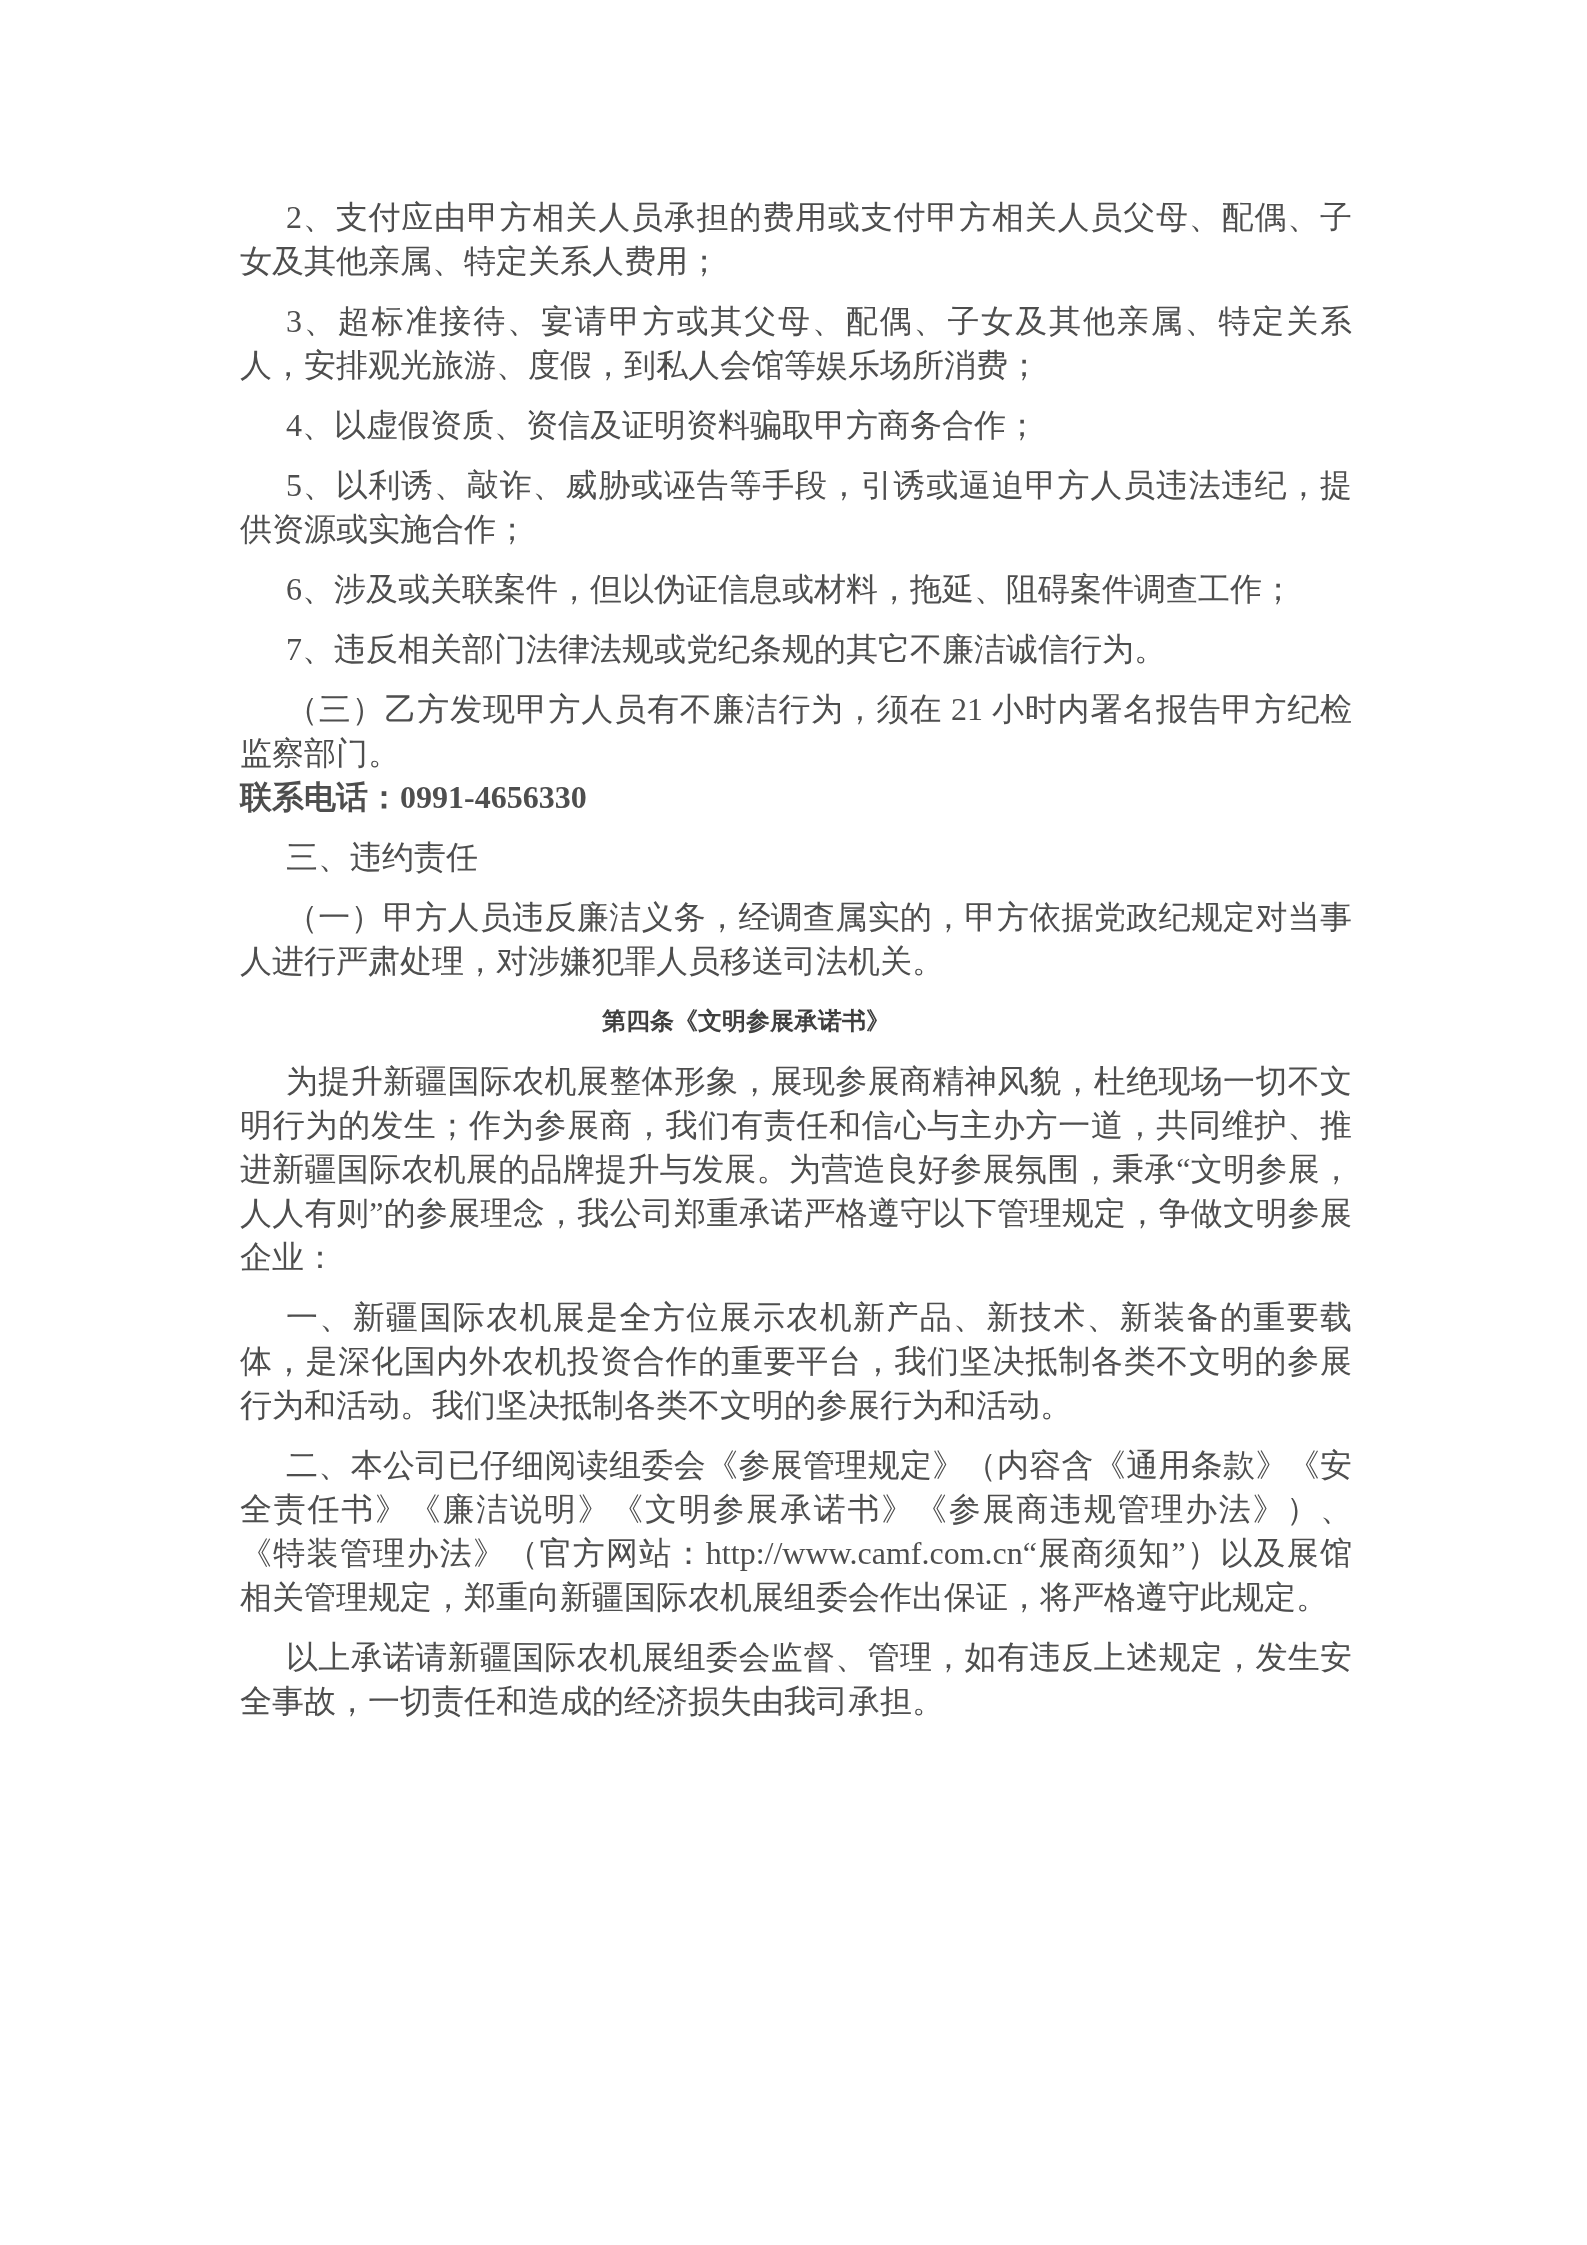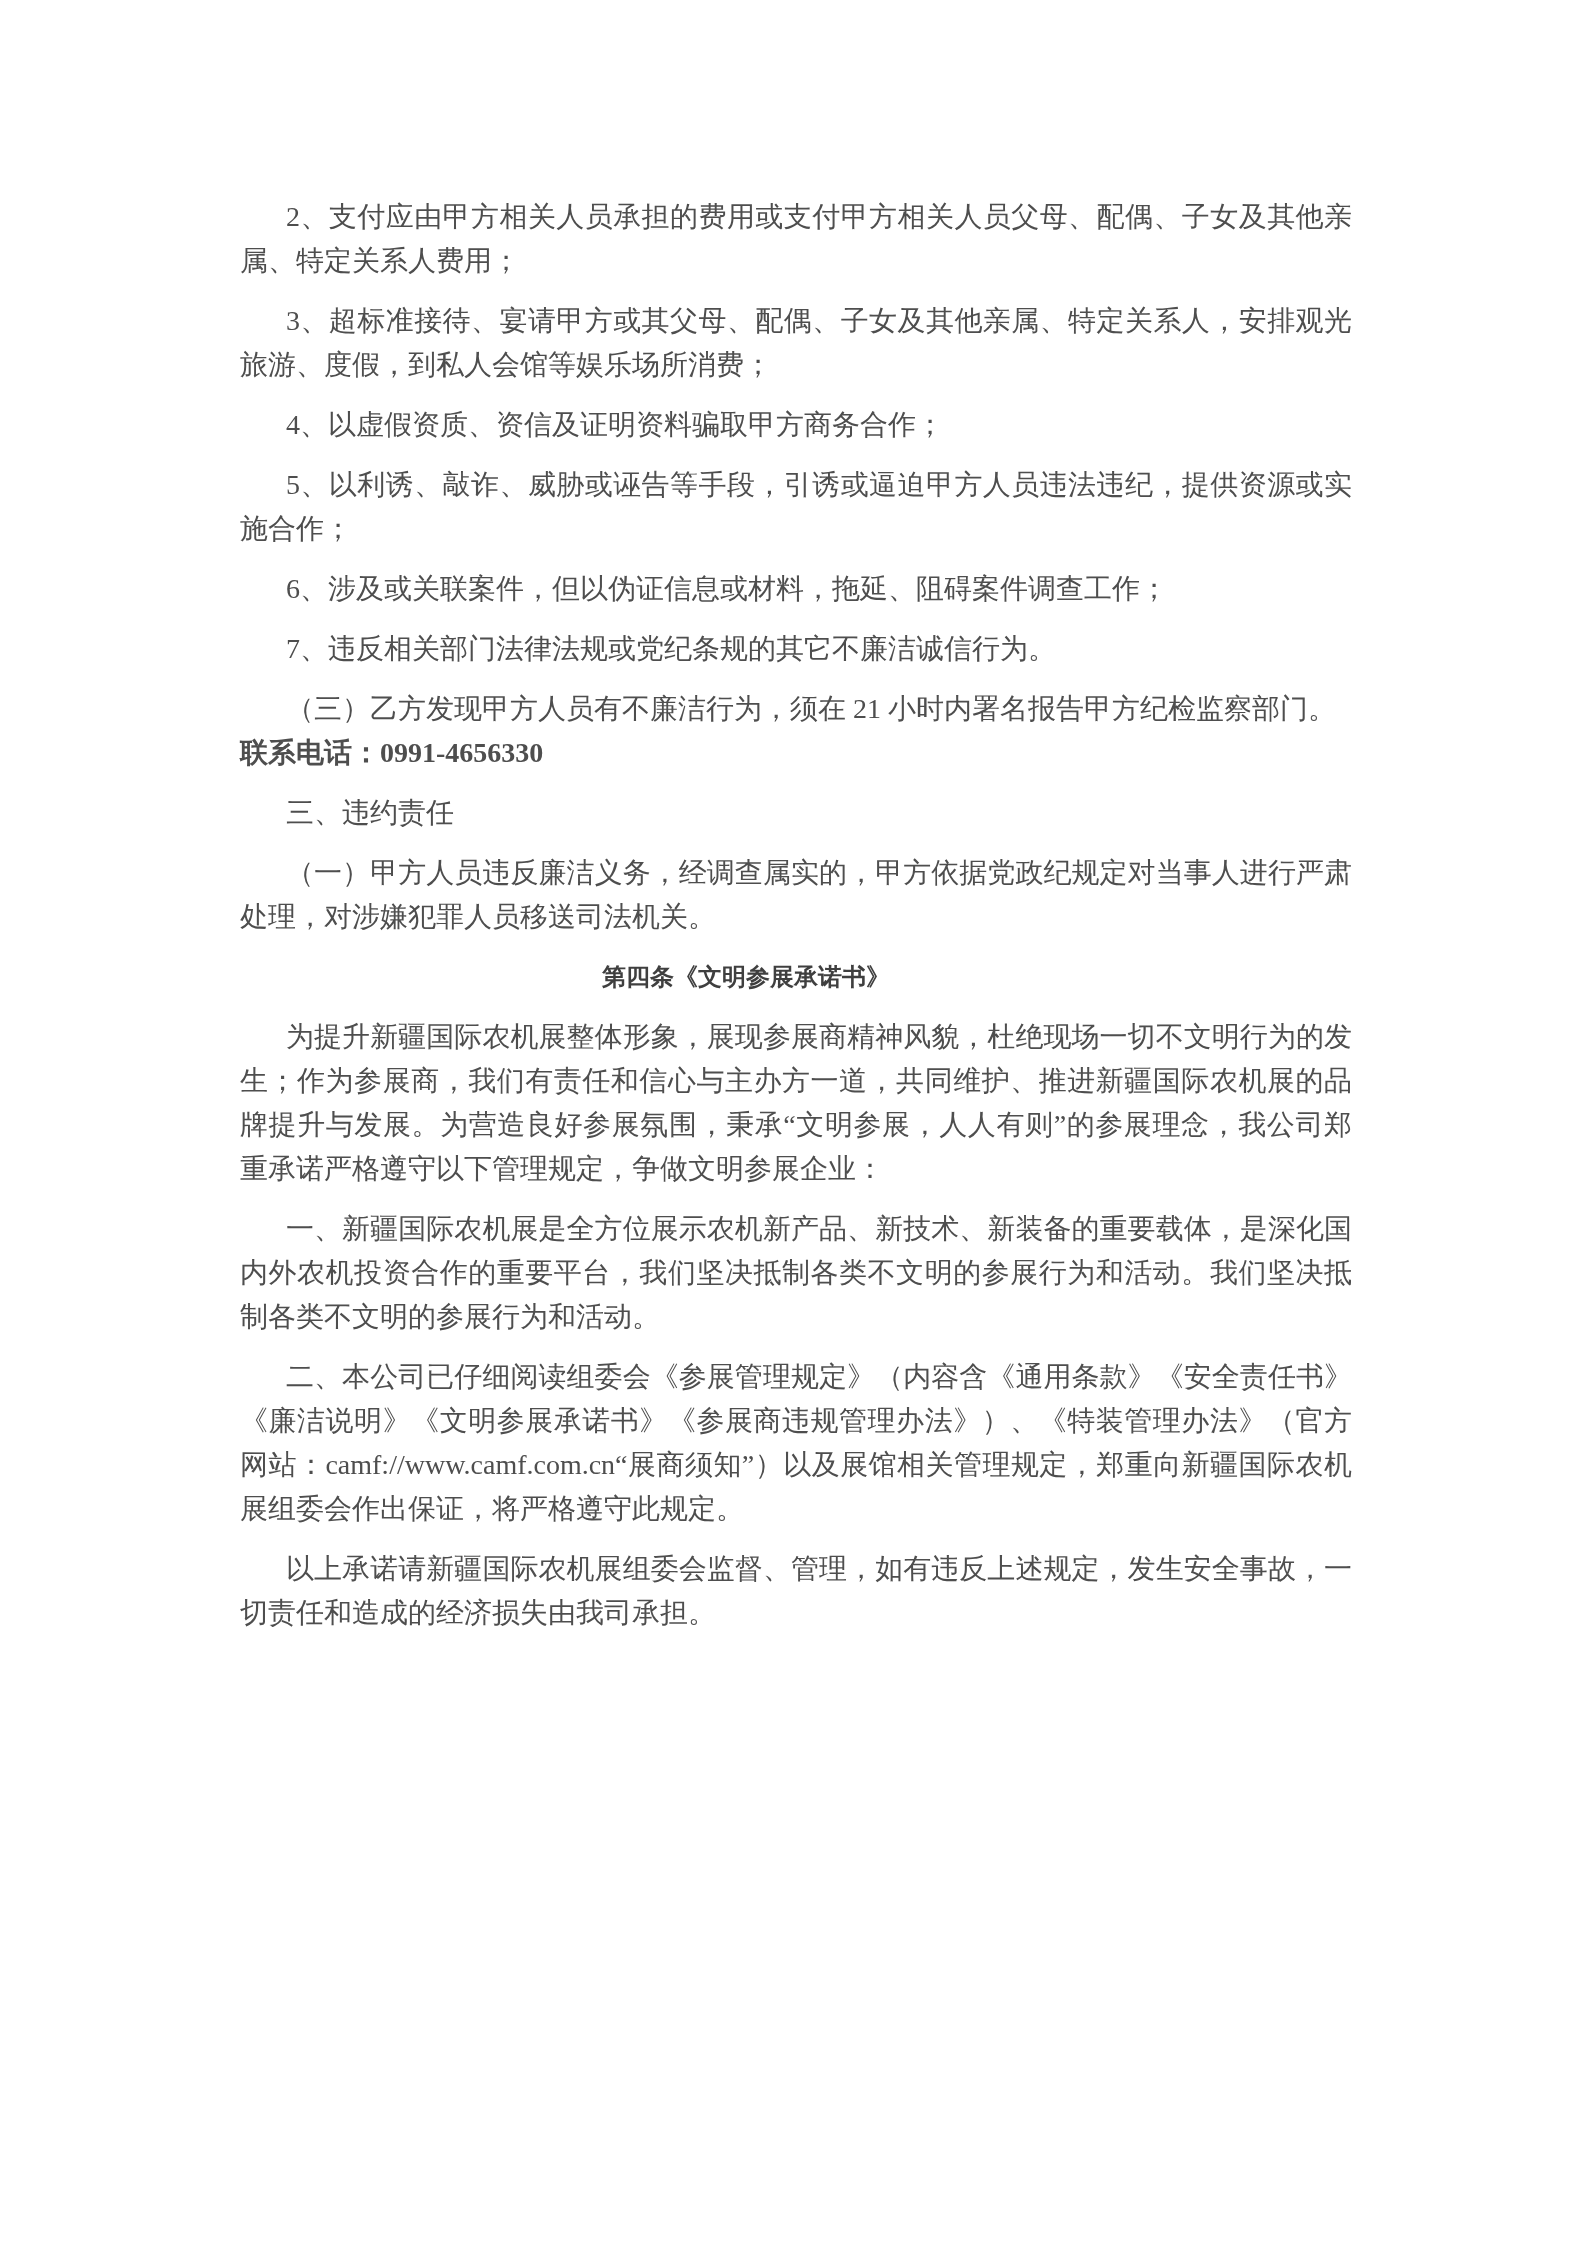--- a/index.html
+++ b/index.html
@@ -13,21 +13,21 @@
     height: 2245px;
     margin: 0 auto;
     background: #ffffff;
     box-sizing: border-box;
     padding: 195px 235px 0 240px;
     overflow: hidden;
   }
   .para {
     margin: 0 0 16px 0;
     font-family: "Liberation Serif", "DejaVu Serif", serif;
-    font-size: 28px;
+    font-size: 32px;
     line-height: 44px;
     color: #4e4e4e;
     text-align: justify;
     text-indent: 46px;
     word-break: break-all;
   }
   .para.no-indent {
     text-indent: 0;
     margin-top: -16px;
     font-weight: bold;
@@ -51,15 +51,15 @@
   <p class="para">5、以利诱、敲诈、威胁或诬告等手段，引诱或逼迫甲方人员违法违纪，提供资源或实施合作；</p>
   <p class="para">6、涉及或关联案件，但以伪证信息或材料，拖延、阻碍案件调查工作；</p>
   <p class="para">7、违反相关部门法律法规或党纪条规的其它不廉洁诚信行为。</p>
   <p class="para">（三）乙方发现甲方人员有不廉洁行为，须在 21 小时内署名报告甲方纪检监察部门。</p>
   <p class="para no-indent">联系电话：0991-4656330</p>
   <p class="para">三、违约责任</p>
   <p class="para">（一）甲方人员违反廉洁义务，经调查属实的，甲方依据党政纪规定对当事人进行严肃处理，对涉嫌犯罪人员移送司法机关。</p>
   <p class="para heading">第四条《文明参展承诺书》</p>
   <p class="para">为提升新疆国际农机展整体形象，展现参展商精神风貌，杜绝现场一切不文明行为的发生；作为参展商，我们有责任和信心与主办方一道，共同维护、推进新疆国际农机展的品牌提升与发展。为营造良好参展氛围，秉承“文明参展，人人有则”的参展理念，我公司郑重承诺严格遵守以下管理规定，争做文明参展企业：</p>
   <p class="para">一、新疆国际农机展是全方位展示农机新产品、新技术、新装备的重要载体，是深化国内外农机投资合作的重要平台，我们坚决抵制各类不文明的参展行为和活动。我们坚决抵制各类不文明的参展行为和活动。</p>
-  <p class="para">二、本公司已仔细阅读组委会《参展管理规定》（内容含《通用条款》《安全责任书》《廉洁说明》《文明参展承诺书》《参展商违规管理办法》）、《特装管理办法》（官方网站：camf://www.camf.com.cn“展商须知”）以及展馆相关管理规定，郑重向新疆国际农机展组委会作出保证，将严格遵守此规定。</p>
+  <p class="para">二、本公司已仔细阅读组委会《参展管理规定》（内容含《通用条款》《安全责任书》《廉洁说明》《文明参展承诺书》《参展商违规管理办法》）、《特装管理办法》（官方网站：http://www.camf.com.cn“展商须知”）以及展馆相关管理规定，郑重向新疆国际农机展组委会作出保证，将严格遵守此规定。</p>
   <p class="para">以上承诺请新疆国际农机展组委会监督、管理，如有违反上述规定，发生安全事故，一切责任和造成的经济损失由我司承担。</p>
 </div>
 
 </body></html>

